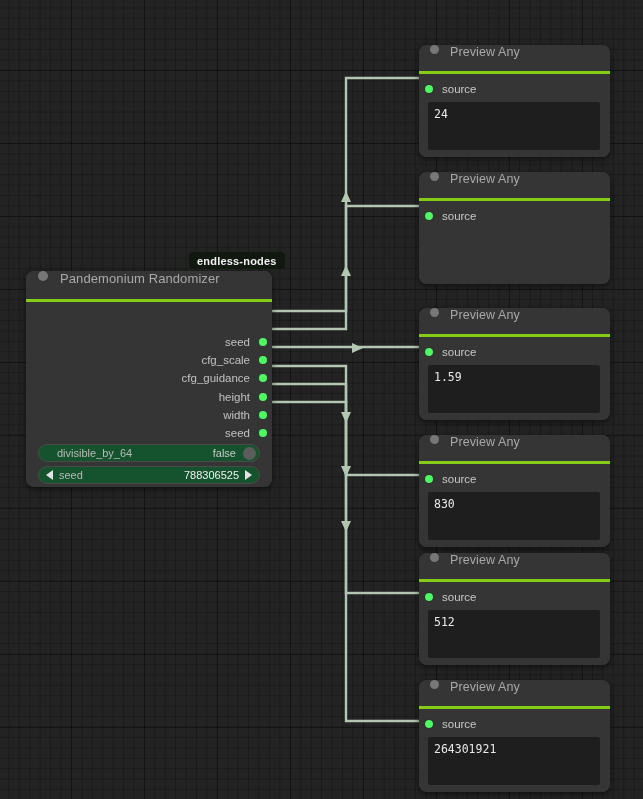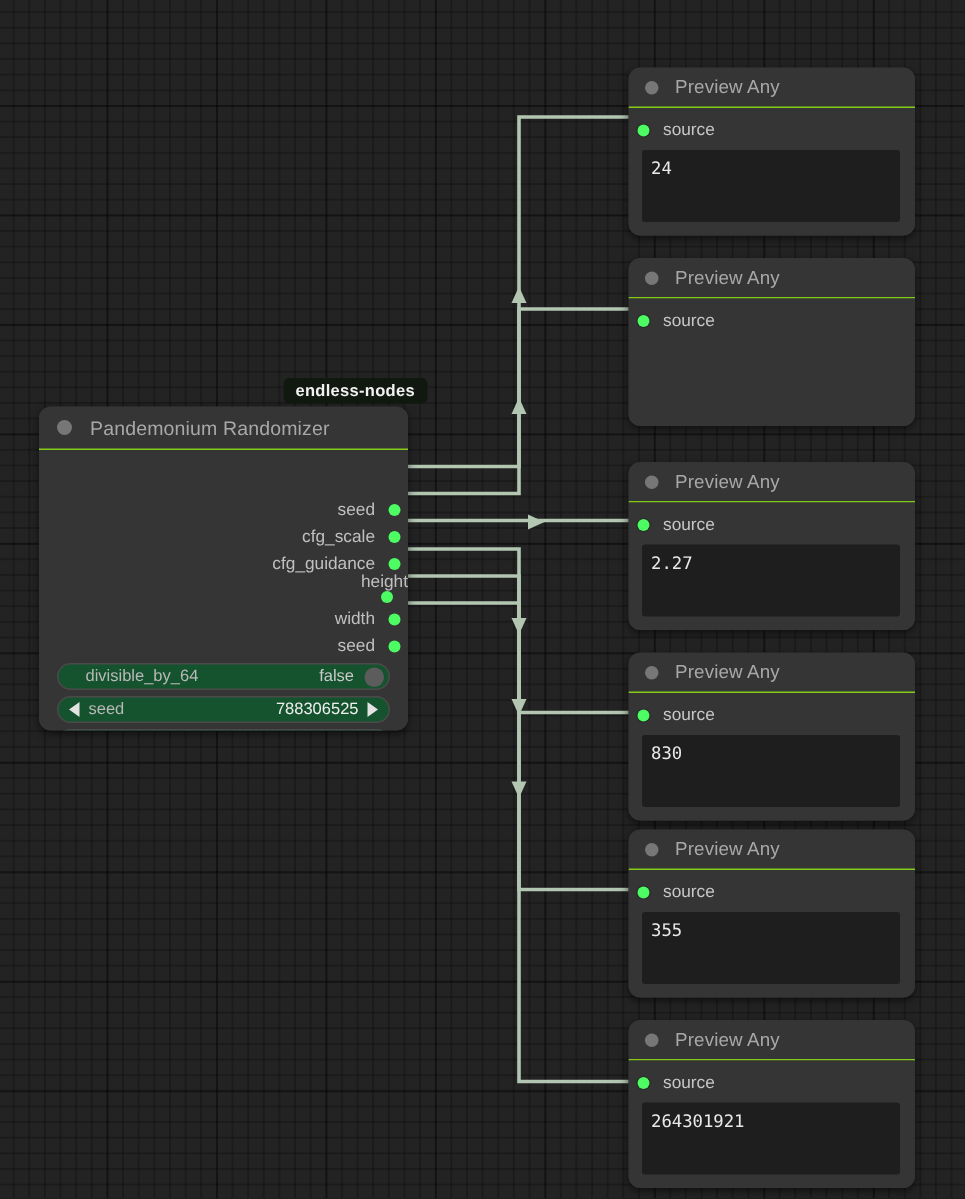--- a/index.html
+++ b/index.html
@@ -42,24 +42,23 @@
     position: absolute;
     border-radius: 8px;
     background: #353535;
     box-shadow: 0 2px 6px rgba(0,0,0,0.55);
     box-sizing: border-box;
     overflow: hidden;
   }
   .node-header {
     height: 26px;
     display: flex;
-    align-items: center;
     padding-left: 11px;
     background: #353535;
-    border-bottom: 1px solid #84cc16;
+    border-bottom: 3px solid #84cc16;
   }
   .node-dot {
     width: 9px;
     height: 9px;
     border-radius: 50%;
     background: #777777;
     margin-right: 11px;
     flex: 0 0 auto;
   }
   .node-title {
@@ -273,21 +272,21 @@
         <span class="out-dot"></span>
       </div>
       <div class="out-row" style="top:51px;">
         <span class="out-label">cfg_scale</span>
         <span class="out-dot"></span>
       </div>
       <div class="out-row" style="top:69px;">
         <span class="out-label">cfg_guidance</span>
         <span class="out-dot"></span>
       </div>
-      <div class="out-row" style="top:88px;flex-direction:column;">
+      <div class="out-row" style="top:88px;">
         <span class="out-label">height</span>
         <span class="out-dot"></span>
       </div>
       <div class="out-row" style="top:106px;">
         <span class="out-label">width</span>
         <span class="out-dot"></span>
       </div>
       <div class="out-row" style="top:124px;">
         <span class="out-label">seed</span>
         <span class="out-dot"></span>
@@ -349,21 +348,21 @@
   <div class="node preview-node" style="left:419px; top:308px;">
     <div class="node-header">
       <span class="node-dot"></span>
       <span class="node-title">Preview Any</span>
     </div>
     <div class="node-body preview-body">
       <div class="slot-row">
         <span class="slot-dot"></span>
         <span class="slot-label">source</span>
       </div>
-      <div class="preview-text">2.27</div>
+      <div class="preview-text">1.59</div>
     </div>
   </div>
 
   <div class="node preview-node" style="left:419px; top:435px;">
     <div class="node-header">
       <span class="node-dot"></span>
       <span class="node-title">Preview Any</span>
     </div>
     <div class="node-body preview-body">
       <div class="slot-row">
@@ -377,21 +376,21 @@
   <div class="node preview-node" style="left:419px; top:553px;">
     <div class="node-header">
       <span class="node-dot"></span>
       <span class="node-title">Preview Any</span>
     </div>
     <div class="node-body preview-body">
       <div class="slot-row">
         <span class="slot-dot"></span>
         <span class="slot-label">source</span>
       </div>
-      <div class="preview-text">355</div>
+      <div class="preview-text">512</div>
     </div>
   </div>
 
   <div class="node preview-node" style="left:419px; top:680px;">
     <div class="node-header">
       <span class="node-dot"></span>
       <span class="node-title">Preview Any</span>
     </div>
     <div class="node-body preview-body">
       <div class="slot-row">

